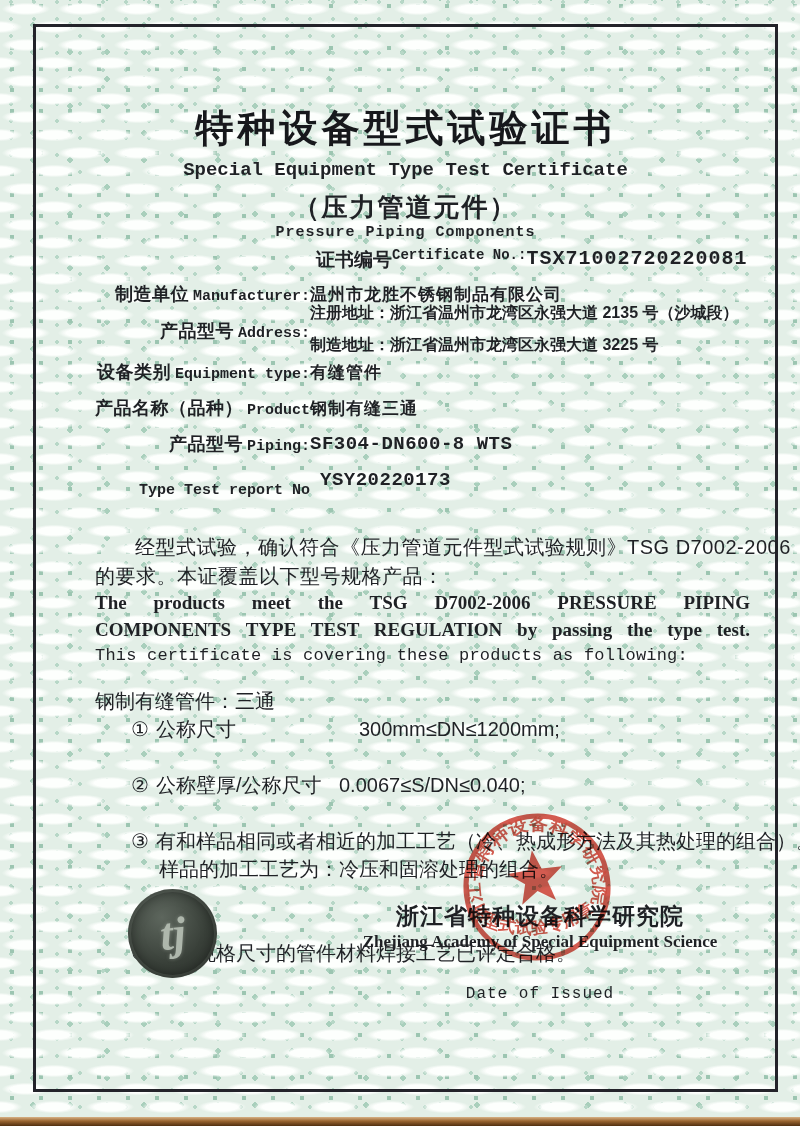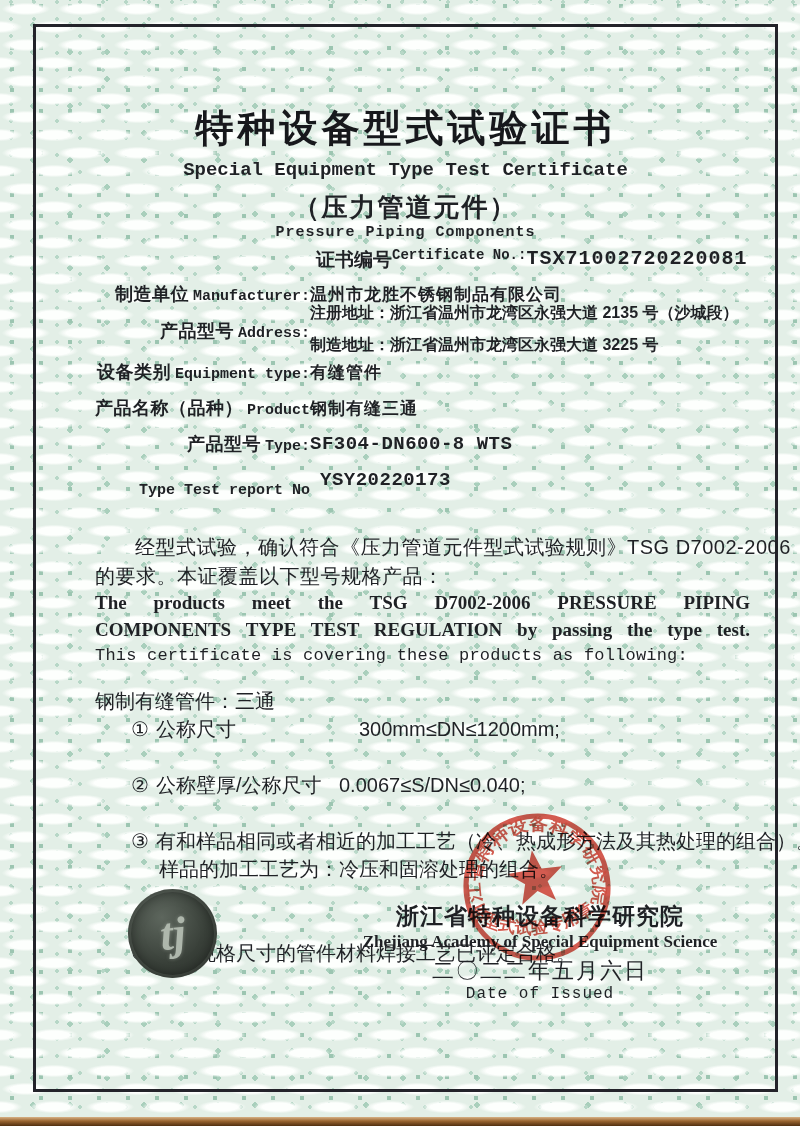--- a/index.html
+++ b/index.html
@@ -115,21 +115,21 @@
     <span class="zh">设备类别</span><span class="en mono">Equipment type:</span>
   </div>
   <div class="abs fvalue" style="top:361px">有缝管件</div>
 
   <div class="abs flabel" style="top:396px">
     <span class="zh">产品名称（品种）</span><span class="en mono">Product:</span>
   </div>
   <div class="abs fvalue" style="top:397px">钢制有缝三通</div>
 
   <div class="abs flabel" style="top:432px">
-    <span class="zh">产品型号</span><span class="en mono">Type:</span>
+    <span class="zh">产品型号</span><span class="en mono">Piping:</span>
   </div>
   <div class="abs fvalue code mono" style="top:433px">SF304-DN600-8 WTS</div>
 
   <div class="abs flabel mono" style="top:482px;font-size:15px;font-weight:bold">Type Test report No</div>
   <div class="abs fvalue code mono" style="top:469px;left:320px">YSY20220173</div>
 
   <div class="abs st st-zh" style="top:534px;text-indent:2em">经型式试验，确认符合《压力管道元件型式试验规则》TSG D7002-2006</div>
   <div class="abs st st-zh" style="top:563px">的要求。本证覆盖以下型号规格产品：</div>
   <div class="abs st st-en-bold serif" style="top:592px">The products meet the TSG D7002-2006 PRESSURE PIPING</div>
   <div class="abs st st-en-bold serif" style="top:619px">COMPONENTS TYPE TEST REGULATION by passing the type test.</div>
@@ -147,21 +147,20 @@
   </div>
   <div class="abs prod item wrapped" style="top:771px">
     <span class="mark">③</span><span>有和样品相同或者相近的加工工艺（冷、热成形方法及其热处理的组合）。样品的加工工艺为：冷压和固溶处理的组合。</span>
   </div>
   <div class="abs prod item" style="top:827px">
     <span class="mark">④</span><span>覆盖规格尺寸的管件材料焊接工艺已评定合格。</span>
   </div>
 
   <div class="abs issuer iss-zh">浙江省特种设备科学研究院</div>
   <div class="abs issuer iss-en serif">Zhejiang Academy of Special Equipment Science</div>
-  <div class="abs issuer date-zh">二〇二二年五月六日</div>
   <div class="abs issuer date-en mono">Date of Issued</div>
 
   <svg class="abs stamp" viewBox="0 0 180 180">
     <g transform="rotate(-8 90 90)" fill="none">
       <circle cx="90" cy="90" r="71" stroke="#cd3a2c" stroke-width="5" opacity="0.92"></circle>
       <polygon points="90,53 97.1,72.3 117.6,73 101.4,85.7 107.1,105.5 90,94 72.9,105.5 78.6,85.7 62.4,73 82.9,72.3" fill="#cd3a2c" opacity="0.92"></polygon>
       <path id="ringPath" d="M 39.7,116.7 A 57 57 0 1 1 140.3,116.7" fill="none"></path>
       <text font-size="16.5" font-weight="bold" fill="#cd3a2c" opacity="0.92" font-family="Liberation Sans, sans-serif">
         <textPath href="#ringPath" startOffset="2" textLength="230" lengthAdjust="spacingAndGlyphs">浙江省特种设备科学研究院</textPath>
       </text>

